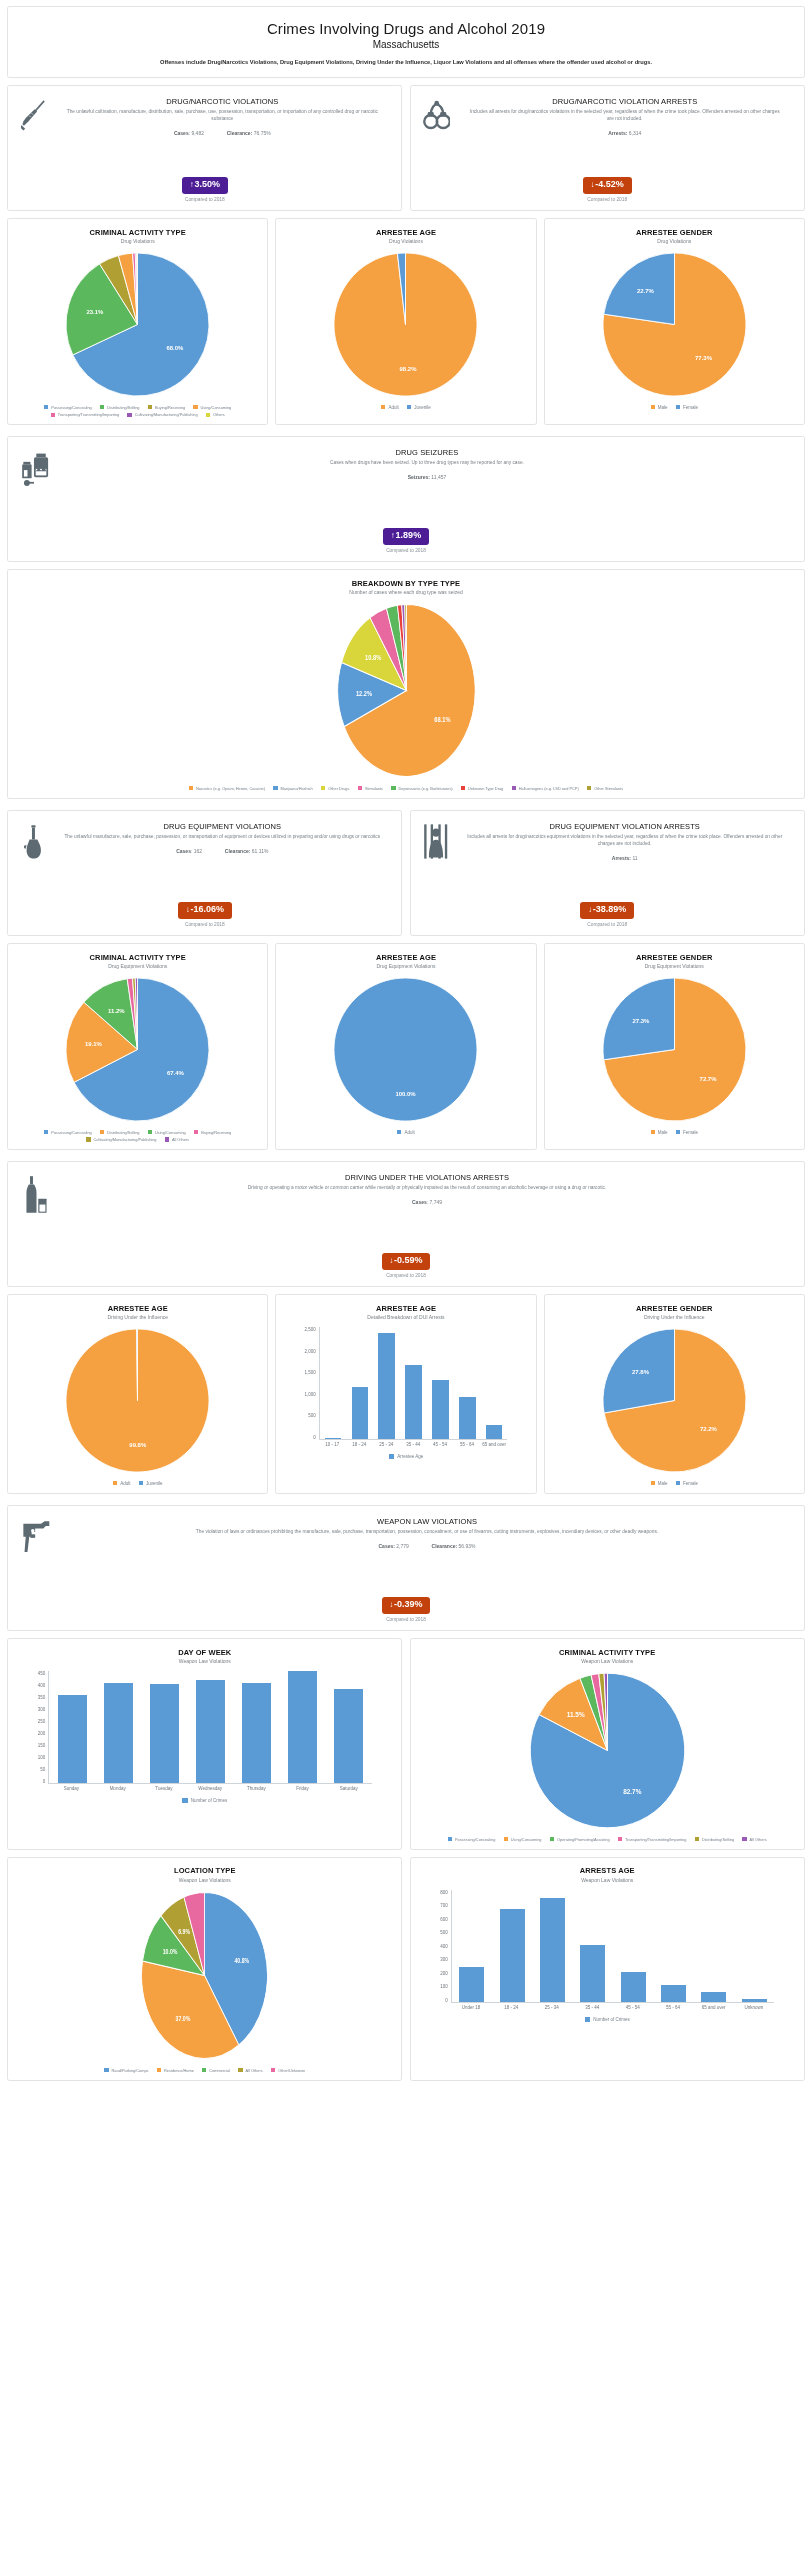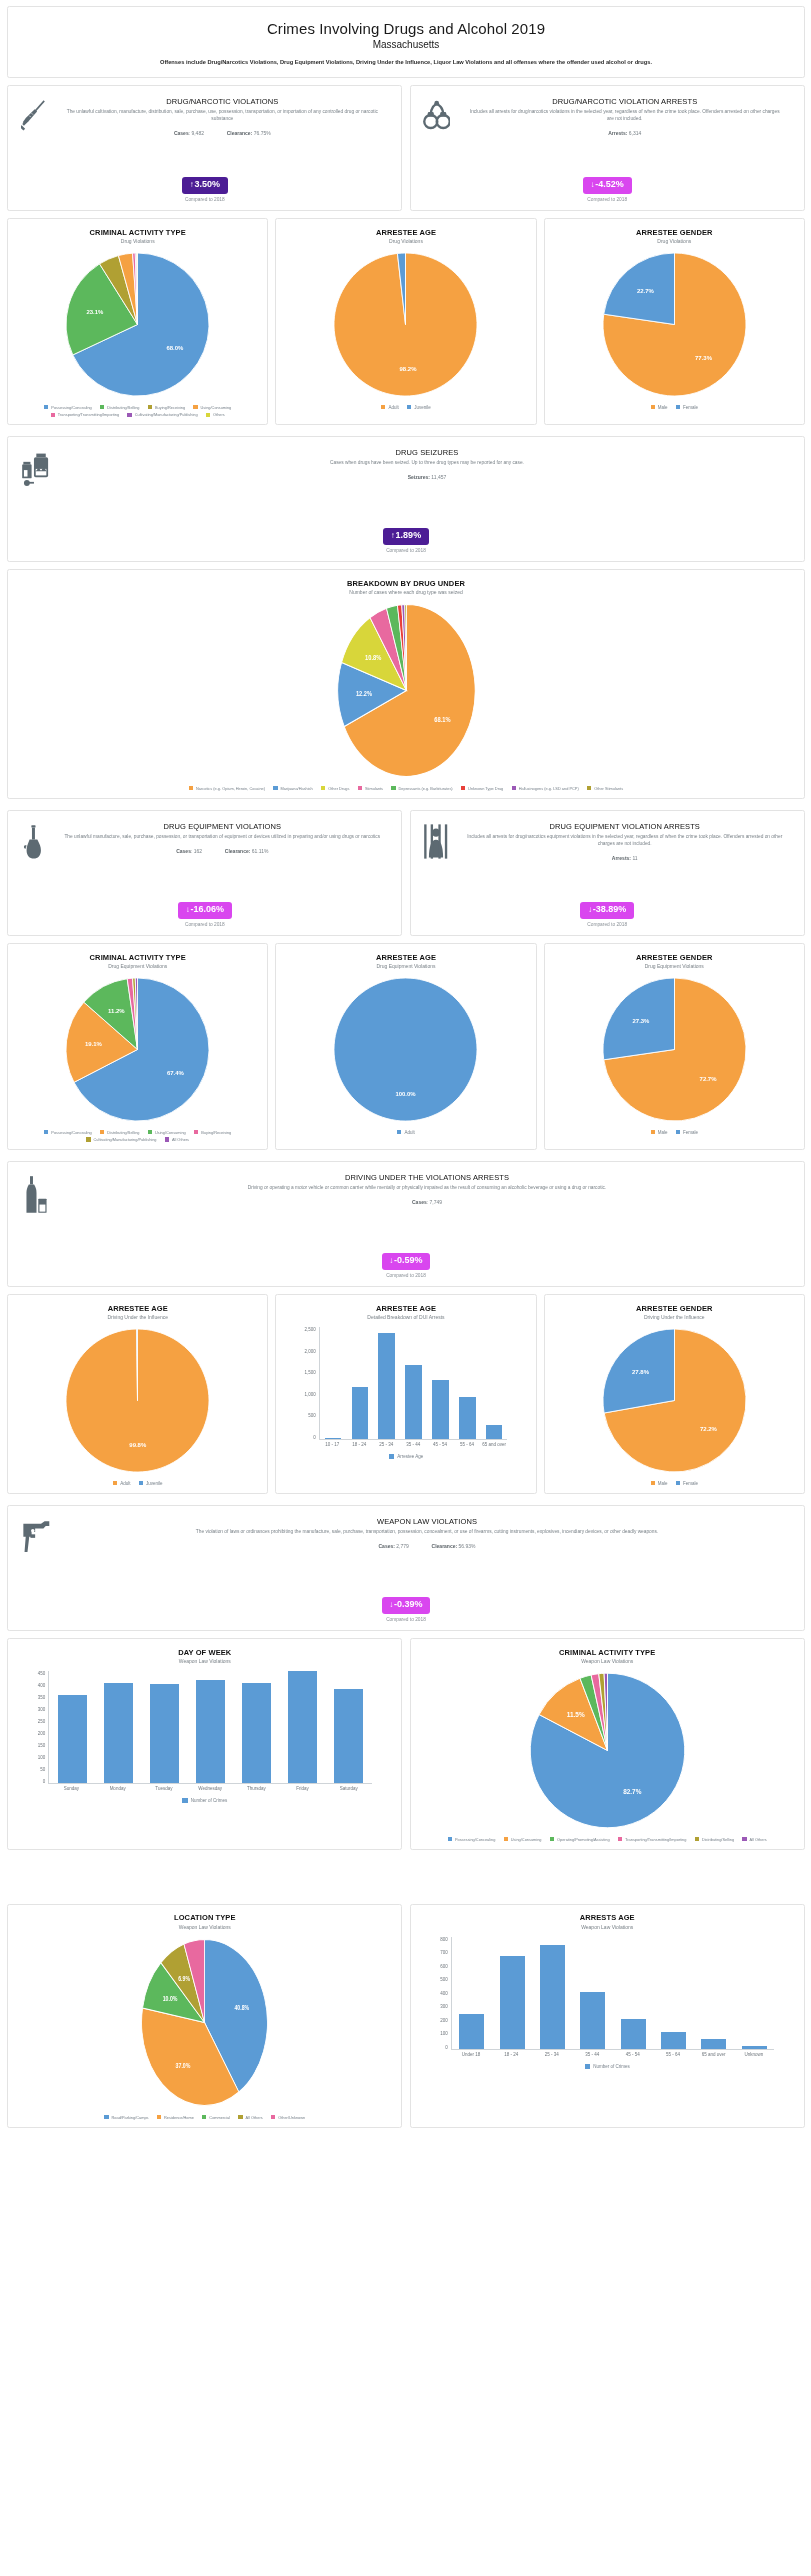--- a/index.html
+++ b/index.html
@@ -38,21 +38,21 @@
   .defstats { margin-top:7.2px; font-size:5px; color:#7a8288; }
   .defstats .sep { display:inline-block; width:20px; }
   .defstats b { color:#5d6469; }
 
   .badgewrap { text-align:center; padding:2.4px 0 8.3px 0; }
   .badge {
     display:inline-block; color:#fff; font-size:9px; font-weight:bold;
     padding:3px 7.7px 3.6px 7.7px; border-radius:3px; line-height:1.1;
   }
   .badge.up   { background:#4c1d95; }
-  .badge.down { background:#d946ef; }
+  .badge.down { background:#c2410c; }
   .badge .arr { font-size:8.3px; margin-right:0.6px; }
   .cmp { font-size:4.8px; color:#8a9197; margin-top:3px; }
 
   
   .chartcard { padding:8.3px 6px 7.2px 6px; display:flex; flex-direction:column; align-items:center; }
   .chart-title { font-size:7.5px; font-weight:bold; color:#111; letter-spacing:0.1px; text-align:center; }
   .chart-sub   { font-size:5px; color:#7a8288; margin-top:1.2px; text-align:center; }
 
   .pie-area { margin:6px 0 3.6px 0; position:relative; }
   .pie-svg { display:block; }
@@ -67,21 +67,21 @@
   .bar-wrap { display:flex; margin-top:7.2px; }
   .yaxis { display:flex; flex-direction:column; justify-content:space-between; align-items:flex-end;
            font-size:4.5px; color:#6f767c; padding-right:3px; }
   .plot { position:relative; border-left:0.6px solid #cfd4d8; border-bottom:0.6px solid #cfd4d8; }
   .bars { position:absolute; left:0; right:0; bottom:0; top:0; display:flex; align-items:flex-end; }
   .bcol { flex:1 1 0; display:flex; justify-content:center; align-items:flex-end; height:100%; }
   .bcol i { display:block; background:#5b9bd5; width:62%; }
   .xaxis { display:flex; margin-top:2.4px; }
   .xaxis .xl { flex:1 1 0; text-align:center; font-size:4.5px; color:#6f767c; line-height:1.25; }
 
-  .lastcard { margin-bottom:8.3px;margin-top:47px; }
+  .lastcard { margin-bottom:8.3px; }
   .spacer { height:3.6px; }
 </style>
 </head>
 <body>
 
 <div class="page">
 
   <div class="card hero">
     <h1>Crimes Involving Drugs and Alcohol 2019</h1>
     <h2>Massachusetts</h2>
@@ -277,21 +277,21 @@
         </div>
       </div>
     </div>
     <div class="badgewrap">
       <div class="badge up"><span class="arr">↑</span><span>1.89%</span></div>
       <div class="cmp">Compared to 2018</div>
     </div>
   </div>
 
   <div class="card chartcard">
-    <div class="chart-title">BREAKDOWN BY DRUG UNDER</div>
+    <div class="chart-title">BREAKDOWN BY TYPE TYPE</div>
     <div class="chart-sub">Number of cases where each drug type was seized</div>
     <div class="pie-area">
       <svg class="pie-svg" width="143" height="179" viewBox="0 0 200 200" preserveAspectRatio="none">
           <path d="M 100 100 L 100 4 A 96 96 0 1 1 12.8814952440528 140.32822992753347 Z" fill="#f5a142" stroke="#fff" stroke-width="1.2"></path>
           <text x="150.15395733178894" y="135.0501320428028" text-anchor="middle" class="pielabel">68.1%</text>
           <path d="M 100 100 L 12.8814952440528 140.32822992753347 A 96 96 0 0 1 9.273944782738724 68.61874915312556 Z" fill="#5b9bd5" stroke="#fff" stroke-width="1.2"></path>
           <text x="40.555176342809844" y="105.99054181805997" text-anchor="middle" class="pielabel">12.2%</text>
           <path d="M 100 100 L 9.273944782738724 68.61874915312556 A 96 96 0 0 1 49.07092630655346 18.62291813583205 Z" fill="#d8d63a" stroke="#fff" stroke-width="1.2"></path>
           <text x="53.432098954481475" y="65.93167130534755" text-anchor="middle" class="pielabel">10.8%</text>
           <path d="M 100 100 L 49.07092630655346 18.62291813583205 A 96 96 0 0 1 72.06052798448586 8.155643050352296 Z" fill="#e8699f" stroke="#fff" stroke-width="1.2"></path>

